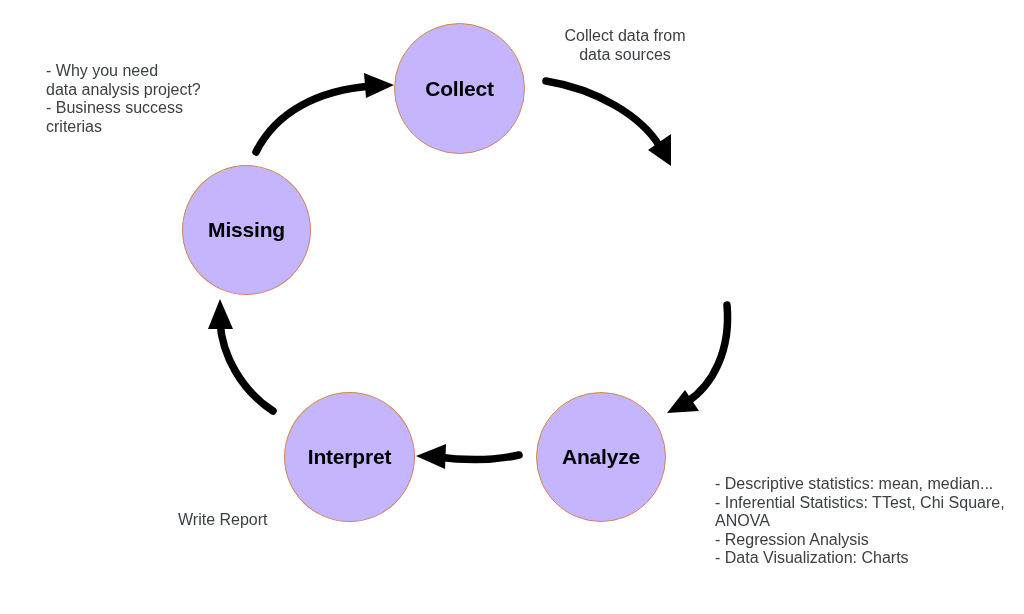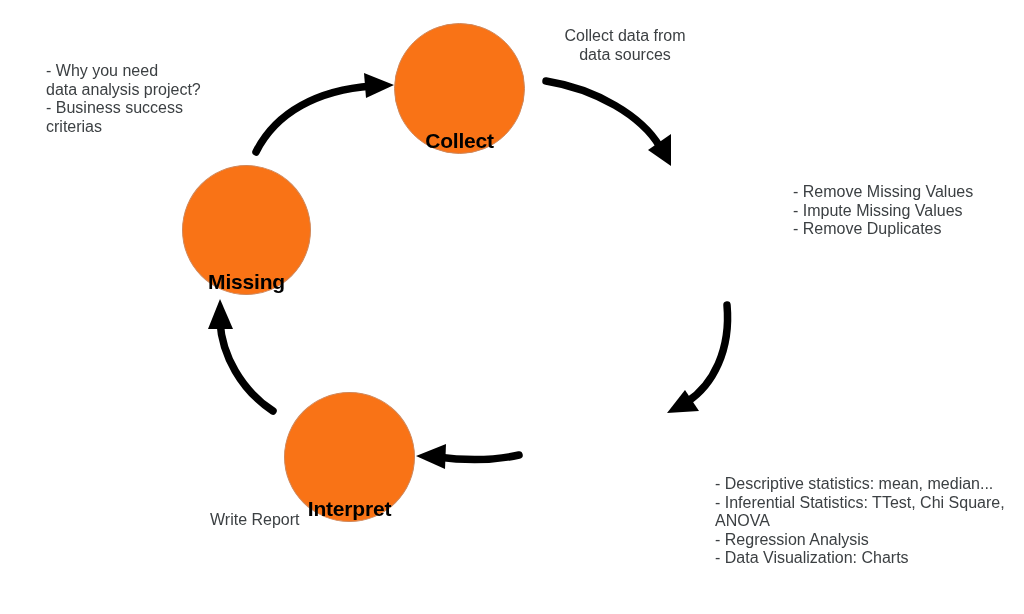--- a/index.html
+++ b/index.html
@@ -23,24 +23,24 @@
     position: absolute;
     left: 0;
     top: 0;
     width: 1024px;
     height: 614px;
     pointer-events: none;
   }
   .node {
     position: absolute;
     border-radius: 50%;
-    background: #f97316;
+    background: #c4b5fd;
     border: 1.4px solid #cf875a;
     display: flex;
-    align-items: flex-end;
+    align-items: center;
     justify-content: center;
     box-sizing: border-box;
   }
   .node-label {
     font-size: 21px;
     font-weight: bold;
     color: #000000;
     letter-spacing: -0.2px;
     white-space: nowrap;
   }
@@ -58,21 +58,21 @@
   #node-collect   { left: 394px; top: 23px;  width: 131px; height: 131px; }
   #node-clean     { left: 626px; top: 164px; width: 130px; height: 130px; }
   #node-analyze   { left: 536px; top: 392px; width: 130px; height: 130px; }
   #node-interpret { left: 284px; top: 392px; width: 131px; height: 130px; }
   #node-identify  { left: 182px; top: 165px; width: 129px; height: 130px; }
   
   #note-identify  { left: 46px;  top: 62px;  width: 210px; }
   #note-collect   { left: 555px; top: 27px;  width: 140px; }
   #note-clean     { left: 793px; top: 183px; width: 230px; }
   #note-analyze   { left: 691px; top: 475px; width: 300px; margin-left: 24px; }
-  #note-interpret { left: 178px; top: 511px; width: 160px; margin-left: 32px; }
+  #note-interpret { left: 178px; top: 511px; width: 160px; }
 </style>
 </head>
 <body>
 
 <div id="canvas">
 
   <svg id="arrow-layer" viewBox="0 0 1024 614" width="1024" height="614" aria-hidden="true">
 
     <g>
       <path d="M 256 152 C 276 112, 318 90, 372 86" fill="none" stroke="#000000" stroke-width="7.5" stroke-linecap="round"></path>
@@ -98,40 +98,40 @@
       <path d="M 273 411 C 241 390, 222 355, 220 322" fill="none" stroke="#000000" stroke-width="7.5" stroke-linecap="round"></path>
       <polygon points="220,299 208,329 233,329" fill="#000000"></polygon>
     </g>
   </svg>
 
   <div class="node" id="node-collect">
     <span class="node-label">Collect</span>
   </div>
 
 
+  <div class="node" id="node-analyze">
+    <span class="node-label">Analyze</span>
+  </div>
 
   <div class="node" id="node-interpret">
     <span class="node-label">Interpret</span>
   </div>
 
   <div class="node" id="node-identify">
     <span class="node-label">Missing</span>
   </div>
 
   <div class="note" id="note-identify">- Why you need
 data analysis project?
 - Business success
 criterias</div>
 
   <div class="note center" id="note-collect">Collect data from
 data sources</div>
 
-  <div class="note" id="note-clean">- Remove Missing Values
-- Impute Missing Values
-- Remove Duplicates</div>
 
   <div class="note" id="note-analyze">- Descriptive statistics: mean, median...
 - Inferential Statistics: TTest, Chi Square,
 ANOVA
 - Regression Analysis
 - Data Visualization: Charts</div>
 
   <div class="note" id="note-interpret">Write Report</div>
 
 </div>

